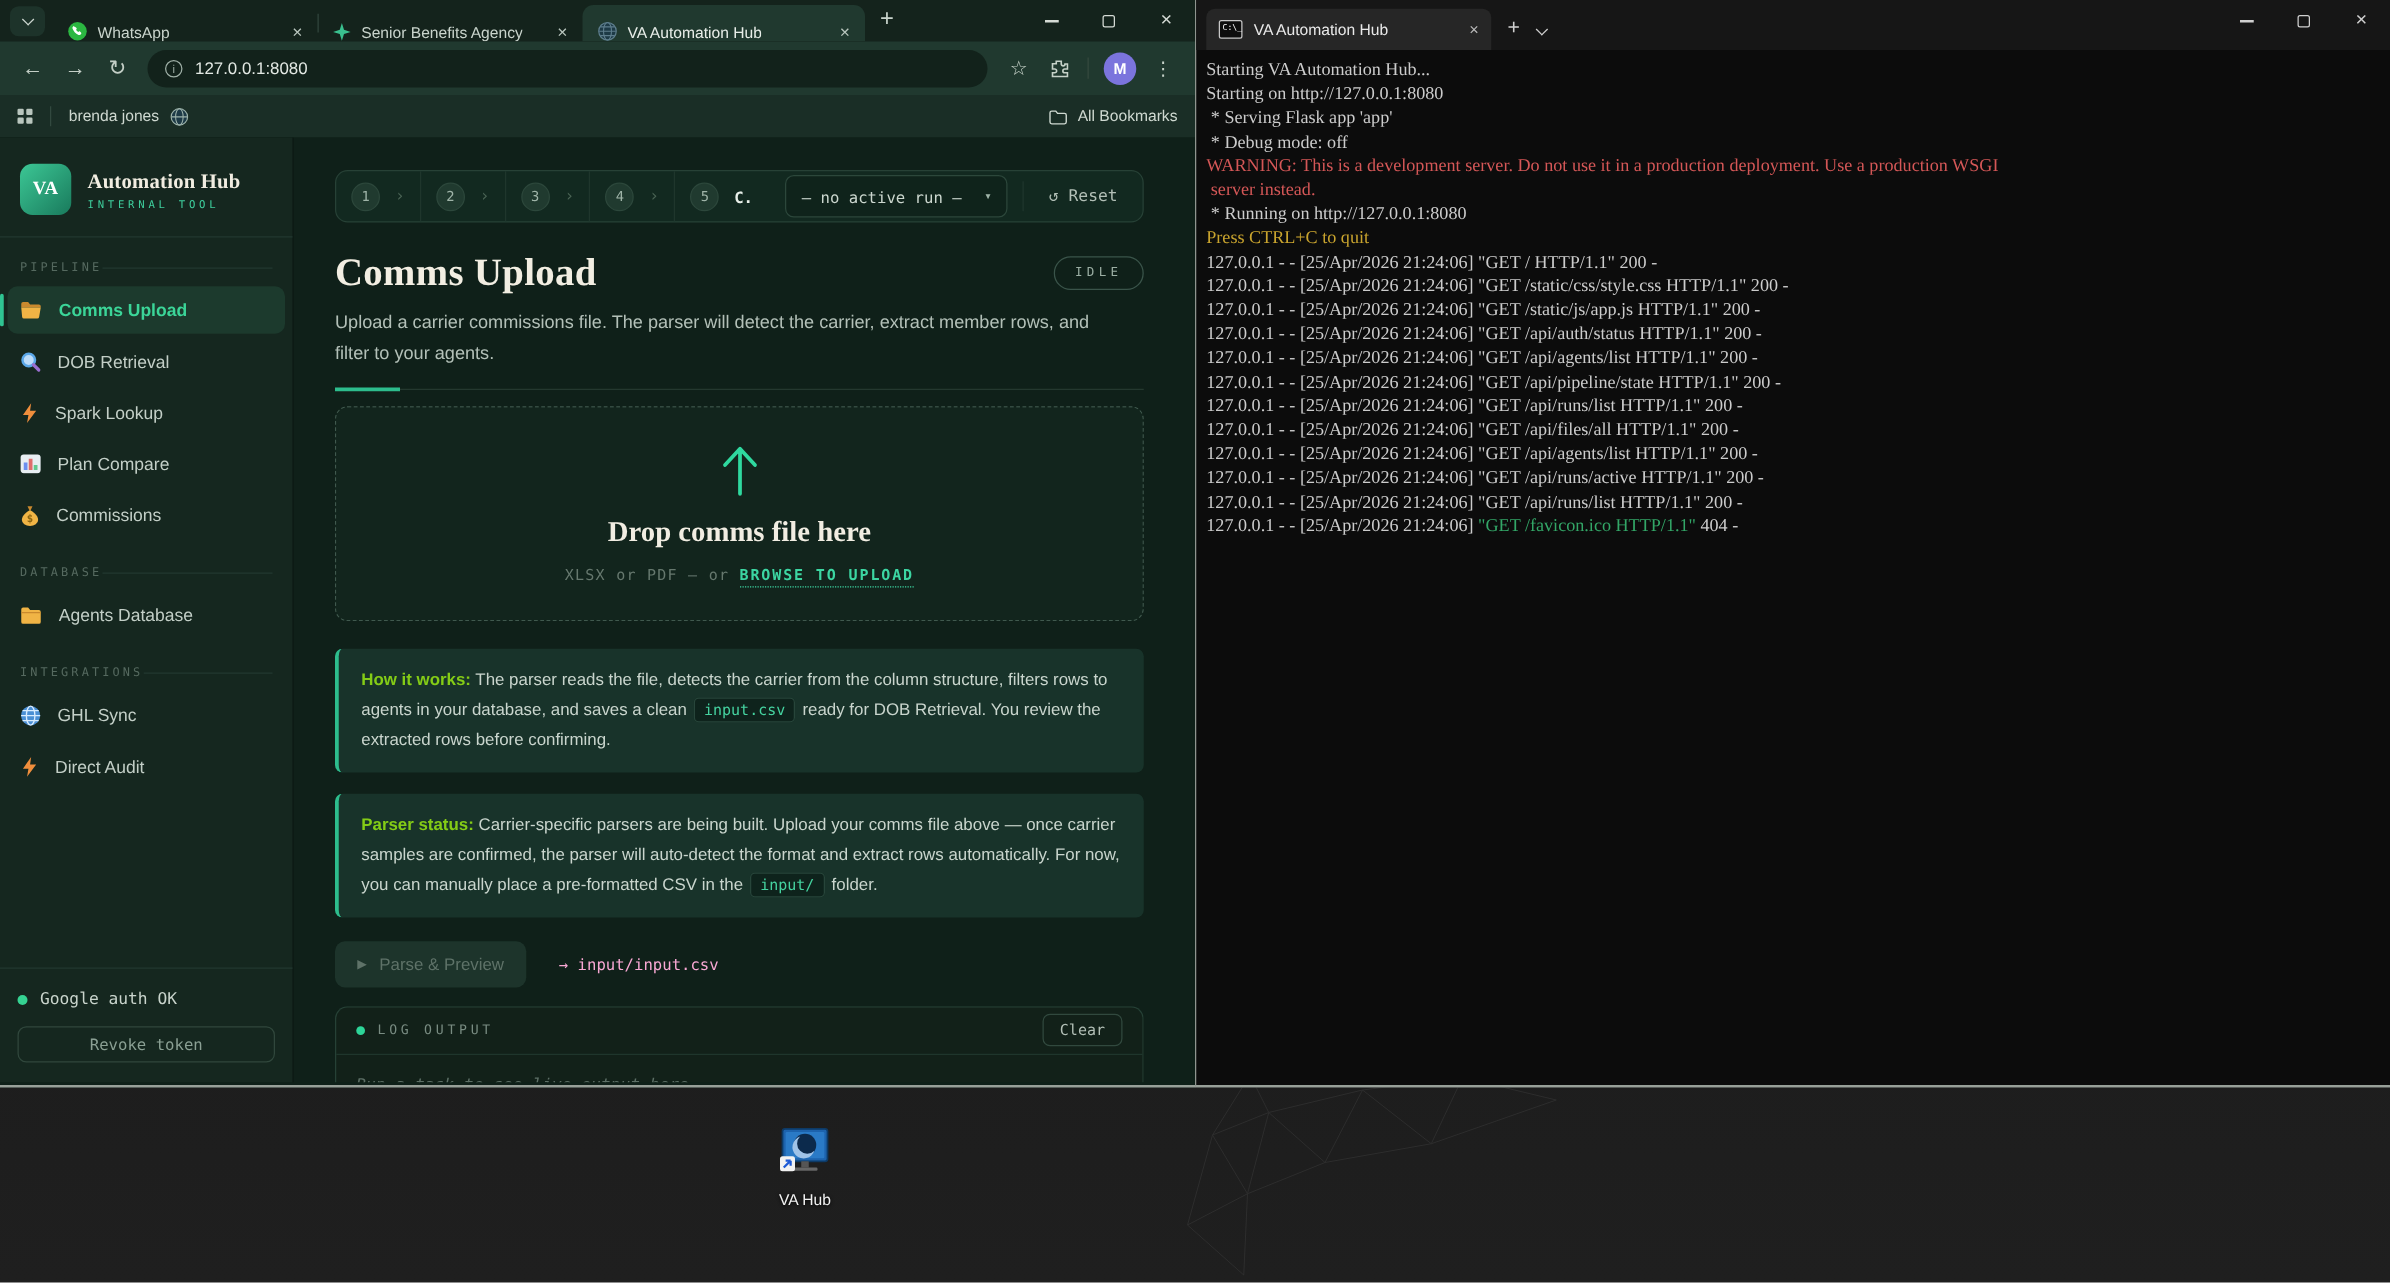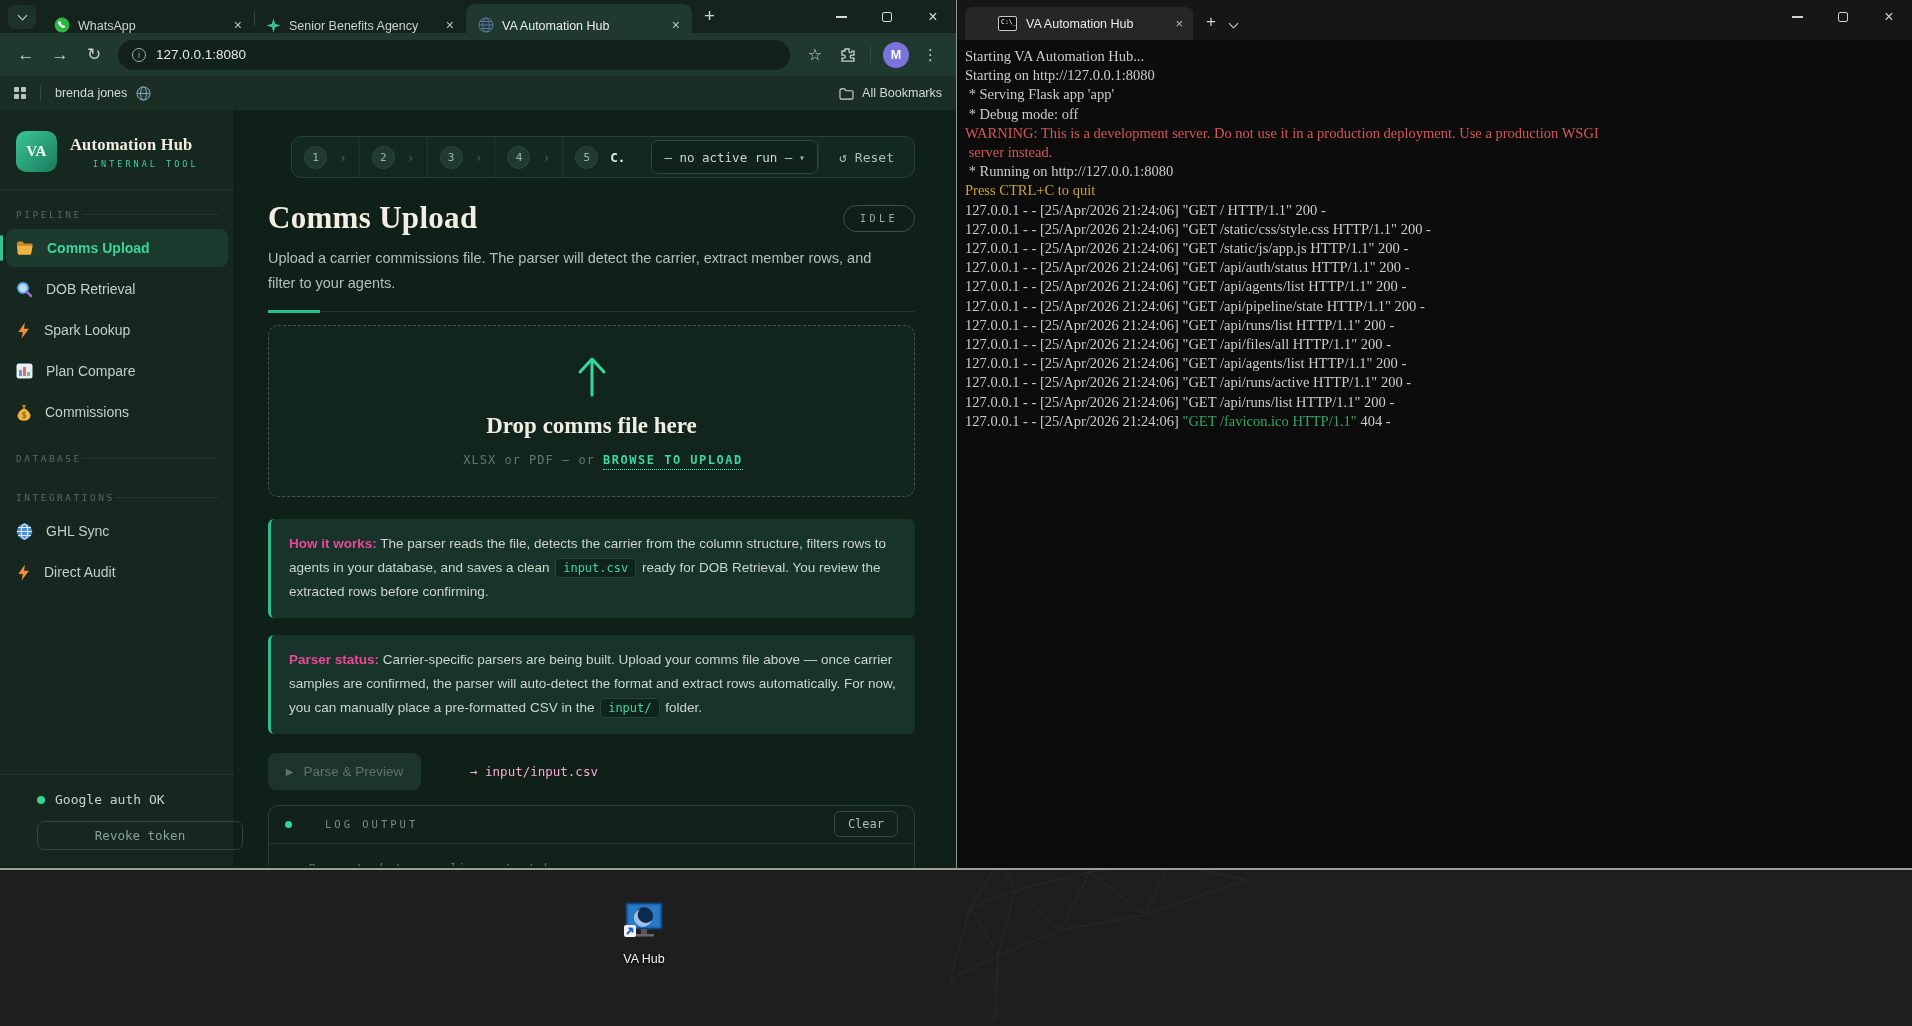--- a/index.html
+++ b/index.html
@@ -1,19 +1,19 @@
 <!DOCTYPE html>
 <html><head>
 <meta charset="utf-8">
 <style>
   * { margin:0; padding:0; box-sizing:border-box; }
   html,body { width:1912px; height:1026px; overflow:hidden; }
   body { position:relative; background:linear-gradient(180deg,#151515,#1f1f1f);
          font-family:"Liberation Sans","DejaVu Sans",sans-serif; }
-  .mono { font-family:"DejaVu Sans Mono","Liberation Mono",monospace;margin-left:23px; }
+  .mono { font-family:"DejaVu Sans Mono","Liberation Mono",monospace; }
   .serif { font-family:"Liberation Serif","DejaVu Serif",serif; }
 
   
   .wireframe { position:absolute; left:940px; top:860px; opacity:.55; }
   .desk-icon { position:absolute; left:605px; top:901px; width:78px; text-align:center; cursor:default; }
   .desk-icon .label { margin-top:3px; font-size:12.5px; color:#f2f2f2; text-shadow:0 1px 3px #000; }
 
   
   .browser { position:absolute; left:0; top:0; width:956px; height:870px;
              background:#0f2019; border-bottom:2px solid #98a099; }
@@ -109,21 +109,21 @@
   .rule::before { content:''; position:absolute; left:0; top:-1px; width:52px; height:3px; background:#2dbd8d; }
 
   .dropzone { margin-top:13px; height:172px; border:1.5px dashed #40594e; border-radius:10px;
               background:#12251d; display:flex; flex-direction:column; align-items:center; justify-content:center; }
   .dz-title { margin-top:15px; font-size:23px; font-weight:bold; color:#f1ede2; }
   .dz-hint { margin-top:14px; font-size:12px; color:#66786e; letter-spacing:1px; }
   .dz-browse { color:#3cd6a2; font-weight:bold; letter-spacing:1.5px; border-bottom:1px dotted #3cd6a2; padding-bottom:2px; }
 
   .infobox { margin-top:22px; background:#18332a; border-left:3px solid #2dbd8d; border-radius:6px;
              padding:13px 18px; font-size:13.5px; line-height:1.8; color:#c9d5cd; }
-  .infobox b { color:#ec4899;text-align:right; }
+  .infobox b { color:#84cc16;text-align:right; }
   .codechip { font-family:"DejaVu Sans Mono","Liberation Mono",monospace; font-size:12px; color:#45d3a0;
               background:#0e231c; border:1px solid #27453a; border-radius:4px; padding:2px 7px; margin:0 2px; }
   .infobox.second { margin-top:17px; }
 
   .actions { margin-top:19px; display:flex; align-items:center; gap:26px; }
   .parse-btn { width:153px; height:37px; background:#1d342b; border:none; border-radius:8px; color:#5e7268;
                font-size:13.5px; display:flex; align-items:center; justify-content:center; gap:10px; }
   .parse-btn .tri { font-size:10px; }
   .input-path { font-size:12.5px; color:#f9a8d4; }
 
@@ -334,20 +334,27 @@
           <text x="8" y="13.6" text-anchor="middle" font-size="8.5" font-weight="bold" fill="#8a6410" font-family="DejaVu Sans Mono,monospace">$</text>
         </svg>
         <span>Commissions</span>
       </div>
 
       <div class="sec-label mono">
         <span>DATABASE</span>
           <i></i>
       </div>
 
+      <div class="side-item">
+        <svg width="18" height="15" viewBox="0 0 18 15">
+          <path d="M1 2.5 A1.5 1.5 0 0 1 2.5 1 H6.5 l1.6 2 h7 A1.5 1.5 0 0 1 16.6 4.5 v8 a1.5 1.5 0 0 1-1.5 1.5 h-12.6 A1.5 1.5 0 0 1 1 12.5 Z" fill="#f0b445"></path>
+          <path d="M1 5 h15.6" stroke="#c9892e" stroke-width="1"></path>
+        </svg>
+        <span>Agents Database</span>
+      </div>
 
       <div class="sec-label mono">
         <span>INTEGRATIONS</span>
           <i></i>
       </div>
 
       <div class="side-item">
         <svg width="17" height="17" viewBox="0 0 16 16">
           <circle cx="8" cy="8" r="7.2" fill="#4a8fd4"></circle>
           <ellipse cx="8" cy="8" rx="3.2" ry="7.2" fill="none" stroke="#d8ecff" stroke-width="1"></ellipse>

